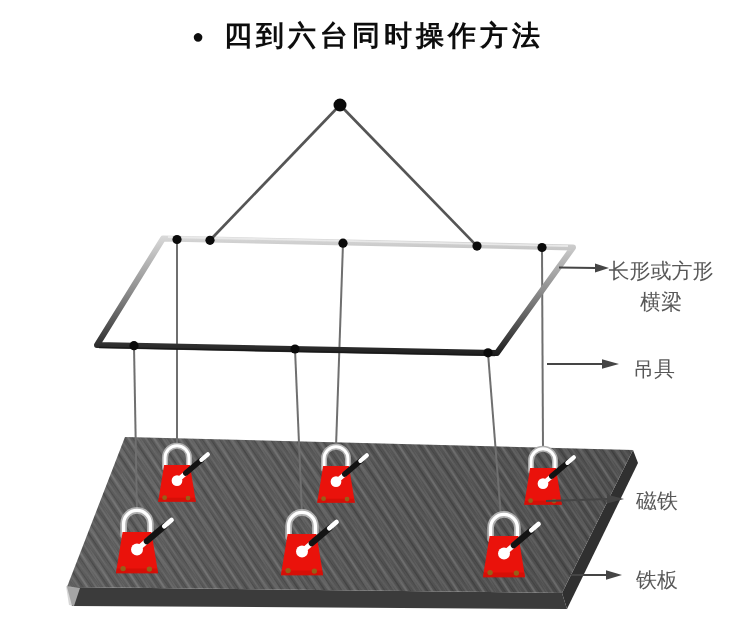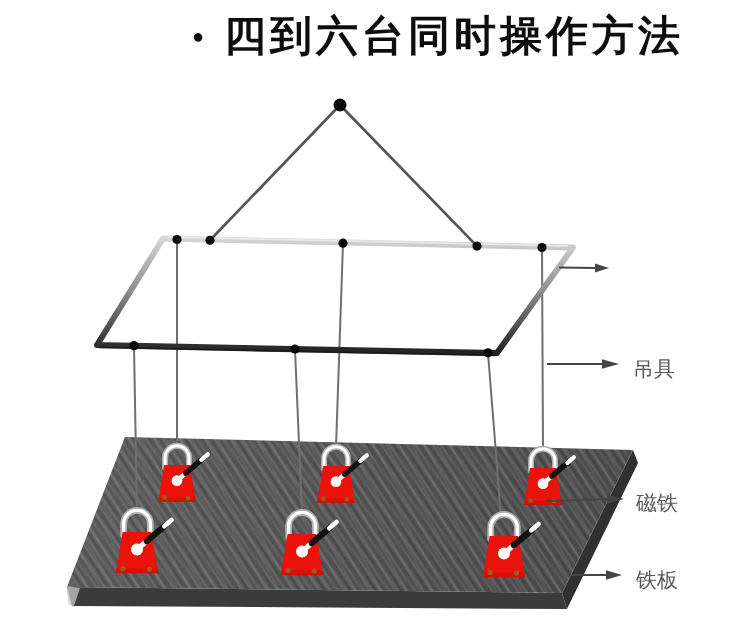--- a/index.html
+++ b/index.html
@@ -9,30 +9,30 @@
     font-family:"Liberation Sans","DejaVu Sans",sans-serif;
   }
   .title-row{
     position:absolute;left:192px;top:14px;height:44px;
     display:flex;align-items:center;gap:20px;
   }
   .title-bullet{
     font-size:20px;color:var(--title-text,#0d0d0d);line-height:44px;
   }
   .title-text{
-    font-size:42px;font-weight:bold;letter-spacing:4px;
+    font-size:28px;font-weight:bold;letter-spacing:4px;
     color:var(--title-text,#0d0d0d);white-space:nowrap;
   }
   .side-label{
     position:absolute;color:var(--label-text,#585858);
     font-size:21px;line-height:31px;white-space:nowrap;
   }
   .beam-label{left:598px;top:255px;width:126px;text-align:center;}
   .sling-label{left:633px;top:353px;}
-  .magnet-label{left:636px;top:487px;}
+  .magnet-label{left:636px;top:487px;font-family:Liberation Mono, monospace;}
   .plate-label{left:636px;top:564px;text-align:right;}
   svg{position:absolute;left:0;top:0;}
 </style>
 </head>
 <body>
 
 <div class="stage">
 
   <div class="title-row">
     <span class="title-bullet">●</span>
@@ -136,17 +136,21 @@
         <line x1="546" y1="501" x2="608" y2="499"></line>
         <polygon points="607,494.6 624,499 607,503.4" style="fill:var(--arrow)" stroke="none"></polygon>
       </g>
       <g>
         <line x1="571" y1="575" x2="607" y2="575"></line>
         <polygon points="606,570.2 622,575 606,579.8" style="fill:var(--arrow)" stroke="none"></polygon>
       </g>
     </g>
   </svg>
 
+  <div class="side-label beam-label">
+    <div>长形或方形</div>
+    <div>横梁</div>
+  </div>
   <div class="side-label sling-label">吊具</div>
   <div class="side-label magnet-label">磁铁</div>
   <div class="side-label plate-label">铁板</div>
 
 </div>
 
 </body></html>

